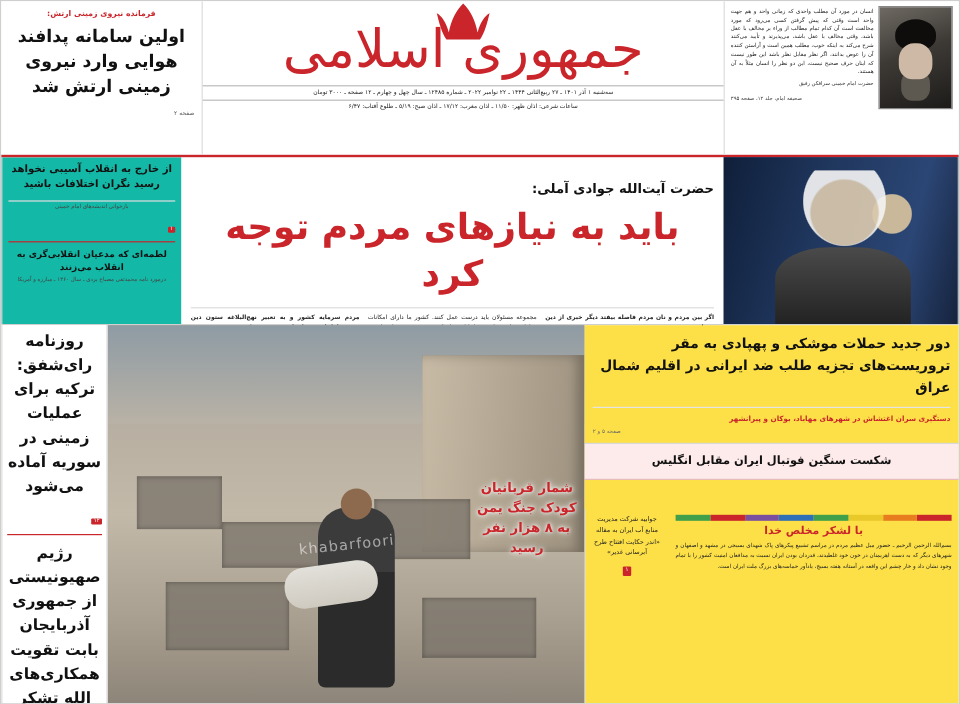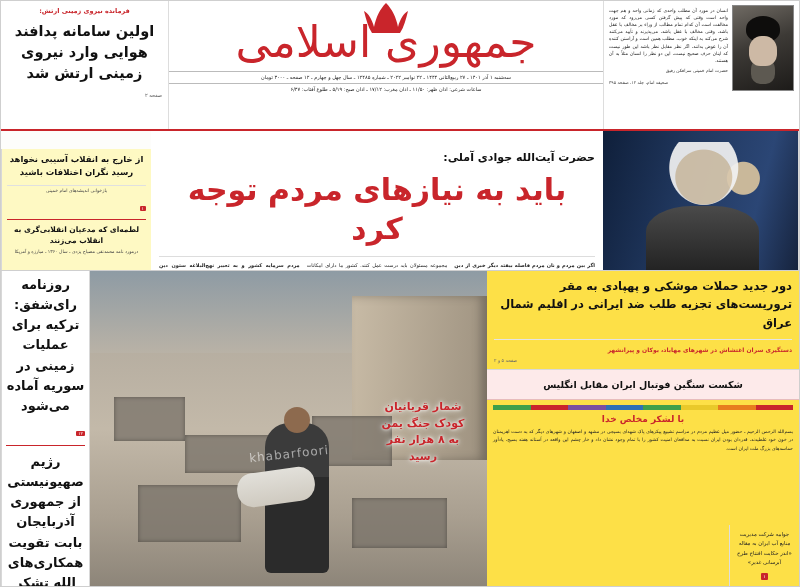--- a/index.html
+++ b/index.html
@@ -142,22 +142,21 @@
   .band2 {
     display: flex;
     flex-direction: row;
     height: 140px;
     border-bottom: 1px solid #cfcfcf;
   }
   .col-right {
     width: 150px;
     border-left: 1px solid #d8d8d8;
     padding: 4px 5px;
-    background: #fef9c3;
-    margin-top: 18px;
+    background: #14b8a6;
   }
   .brief-title {
     font-size: 8.5px;
     font-weight: bold;
     color: #111;
     line-height: 1.5;
     text-align: center;
     padding-bottom: 3px;
   }
   .brief-sub {
@@ -328,21 +327,21 @@
     position: absolute;
     left: 50%; top: 58%;
     transform: translate(-50%,-50%) rotate(-6deg);
     color: rgba(255,255,255,.55);
     font-size: 12px;
     letter-spacing: 1px;
     white-space: nowrap;
   }
   .photo-caption {
     position: absolute;
-    right: 22px; top: 128px;
+    right: 6px; top: 128px;
     width: 84px;
     text-align: center;
     color: #c9252b;
     font-size: 11px;
     font-weight: bold;
     line-height: 1.5;
     text-shadow: 0 0 3px #fff, 0 0 6px #fff;
   }
 
   .b3-left {
@@ -365,21 +364,21 @@
   .b3l-top .pageref { font-size:4.6px; color:#666; text-align:left; margin-top:3px; }
 
   .b3l-sport {
     background: #fdeaea;
     border-bottom: 1px solid #e7bcbc;
     padding: 7px;
     text-align: center;
   }
   .b3l-sport .h { font-size: 9.5px; font-weight: bold; color:#111; line-height:1.6; }
 
-  .b3l-bottom { display:flex; flex-direction: column; flex: 1; }
+  .b3l-bottom { display:flex; flex-direction: row; flex: 1; margin-top: 24px; }
   .b3lb-right {
     width: 70px; border-left: 1px solid #ddd; padding: 5px 4px;
     font-size: 5.4px; color:#222; line-height:1.75; text-align:center;
   }
   .b3lb-left { flex:1; padding: 5px 6px; text-align:center; }
   .b3lb-left .title { font-size: 9px; font-weight: bold; color:#c9252b; margin-bottom:4px; }
   .b3lb-left .body { font-size: 4.7px; color:#222; line-height:1.8; text-align: justify; }
 
   .colorbar { display:flex; height: 5px; margin-bottom: 4px; }
   .colorbar i { flex:1; display:block; }

